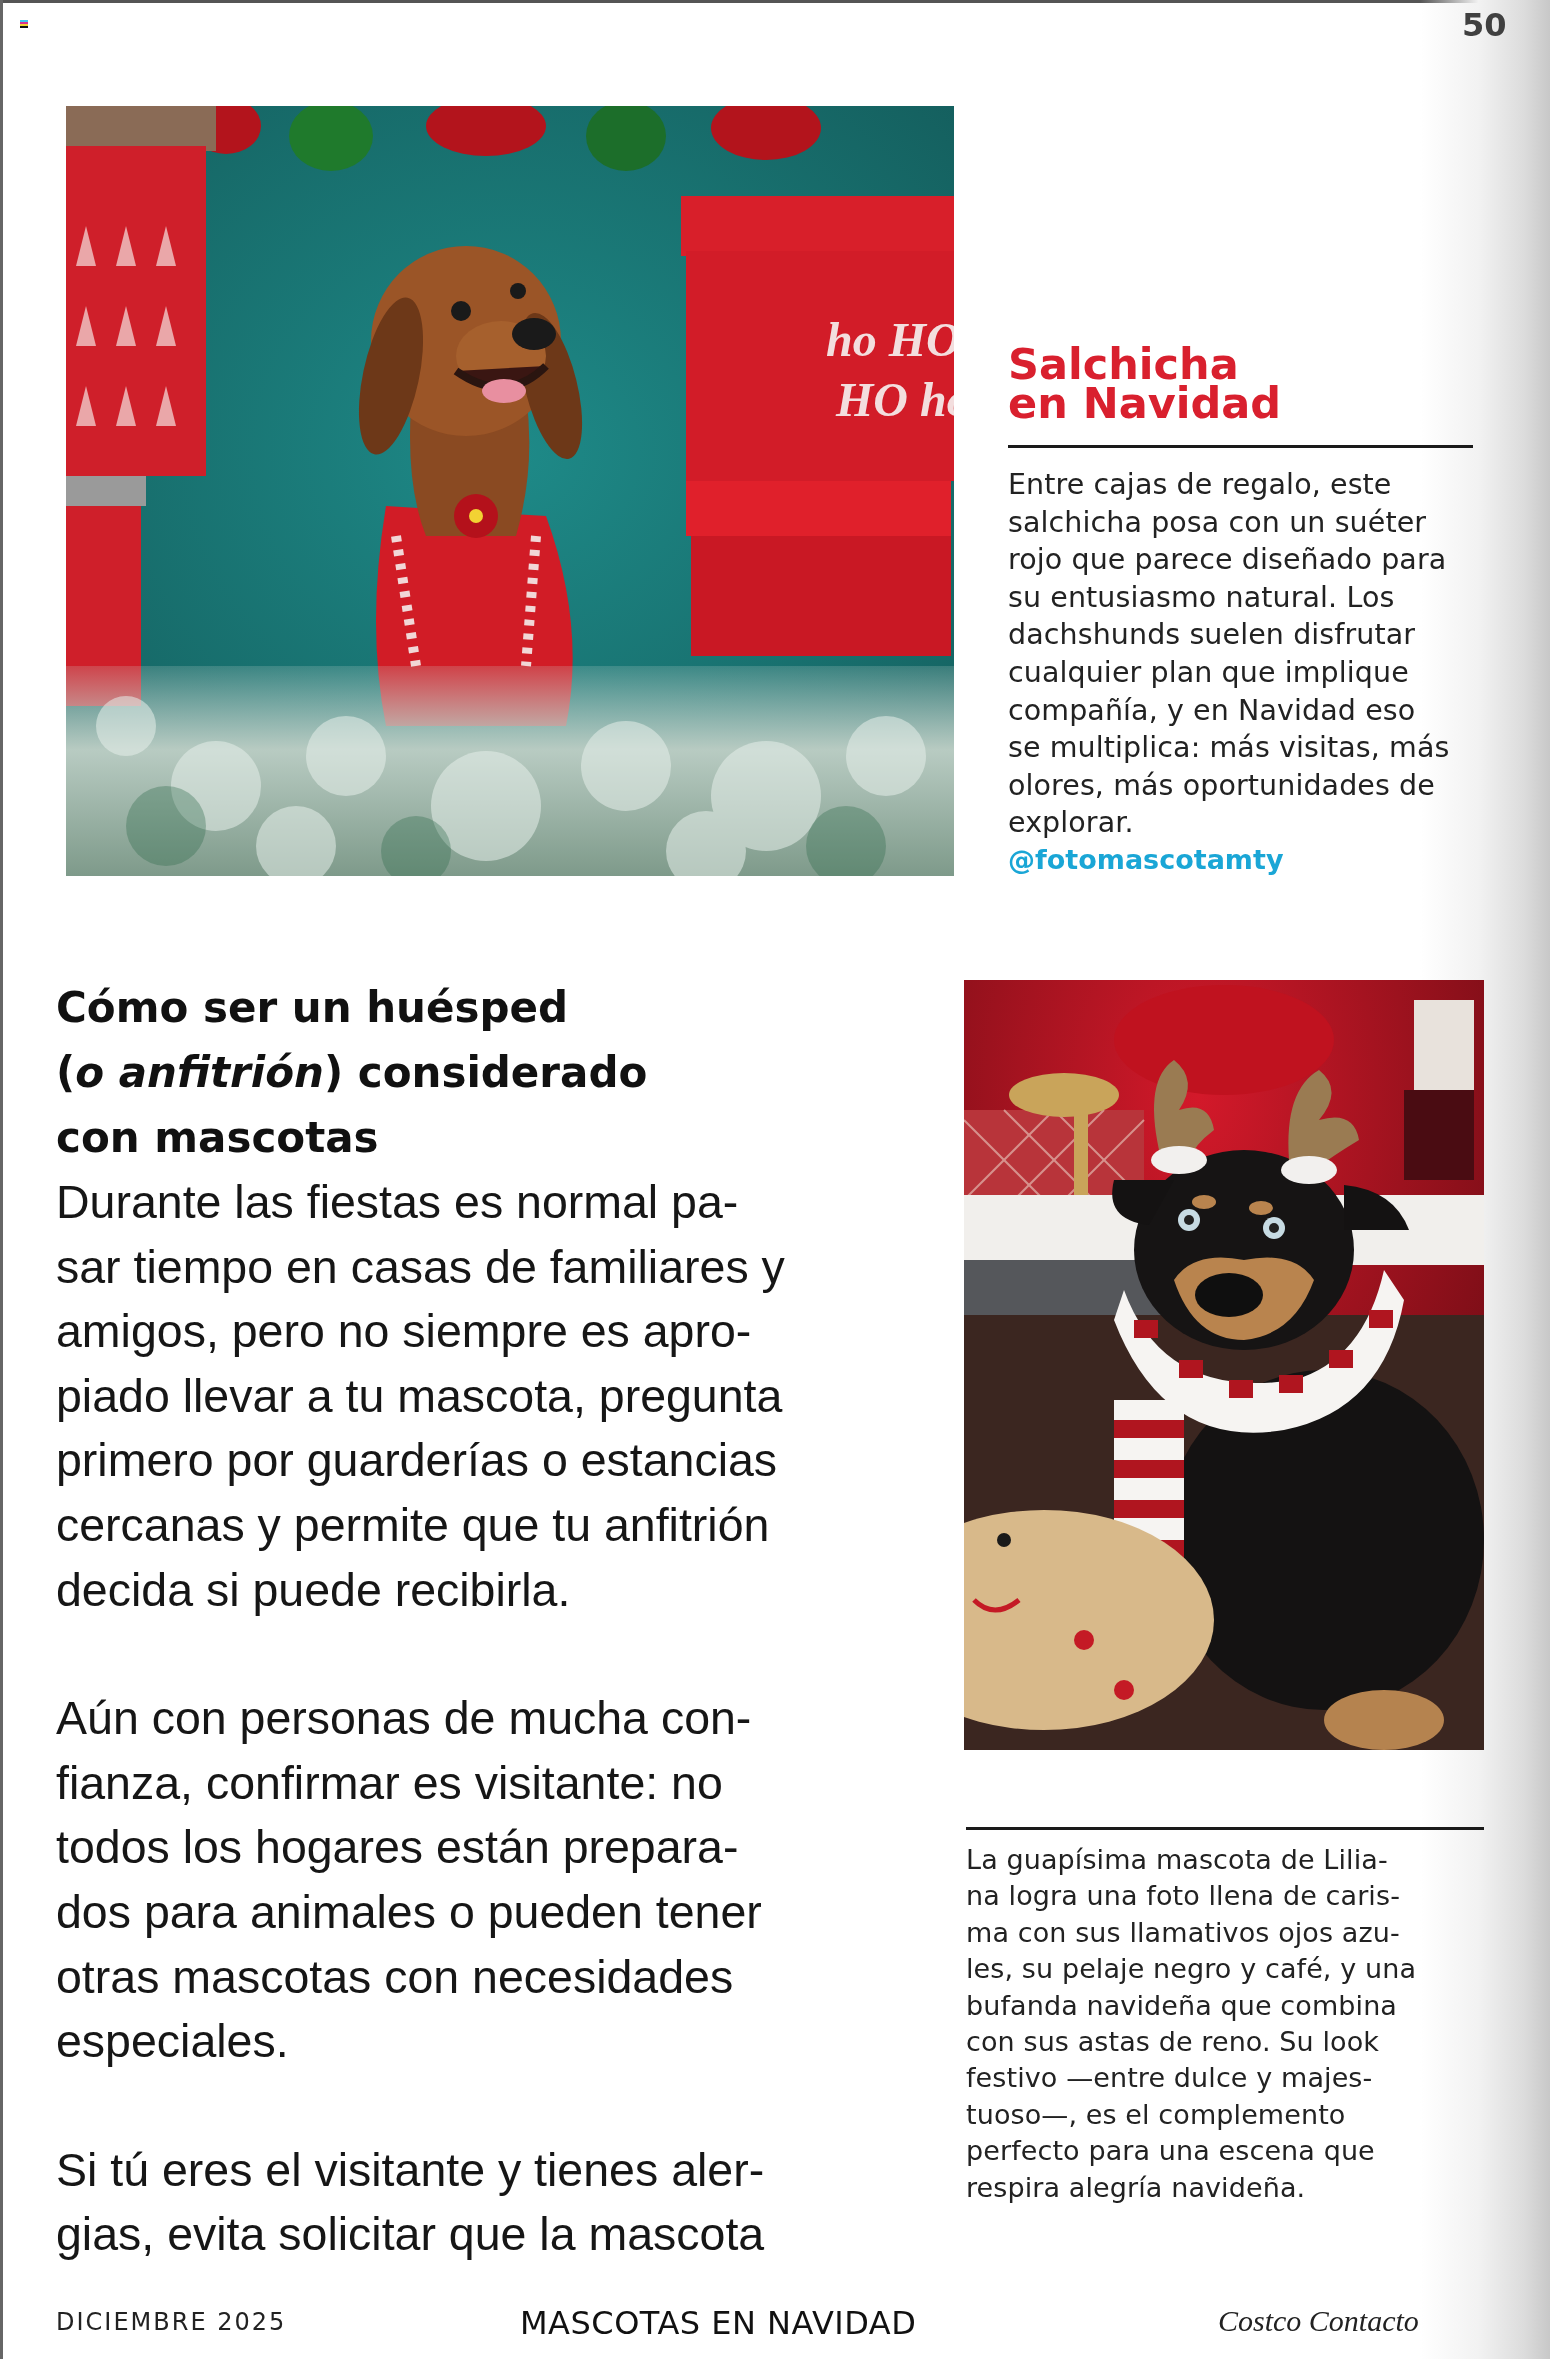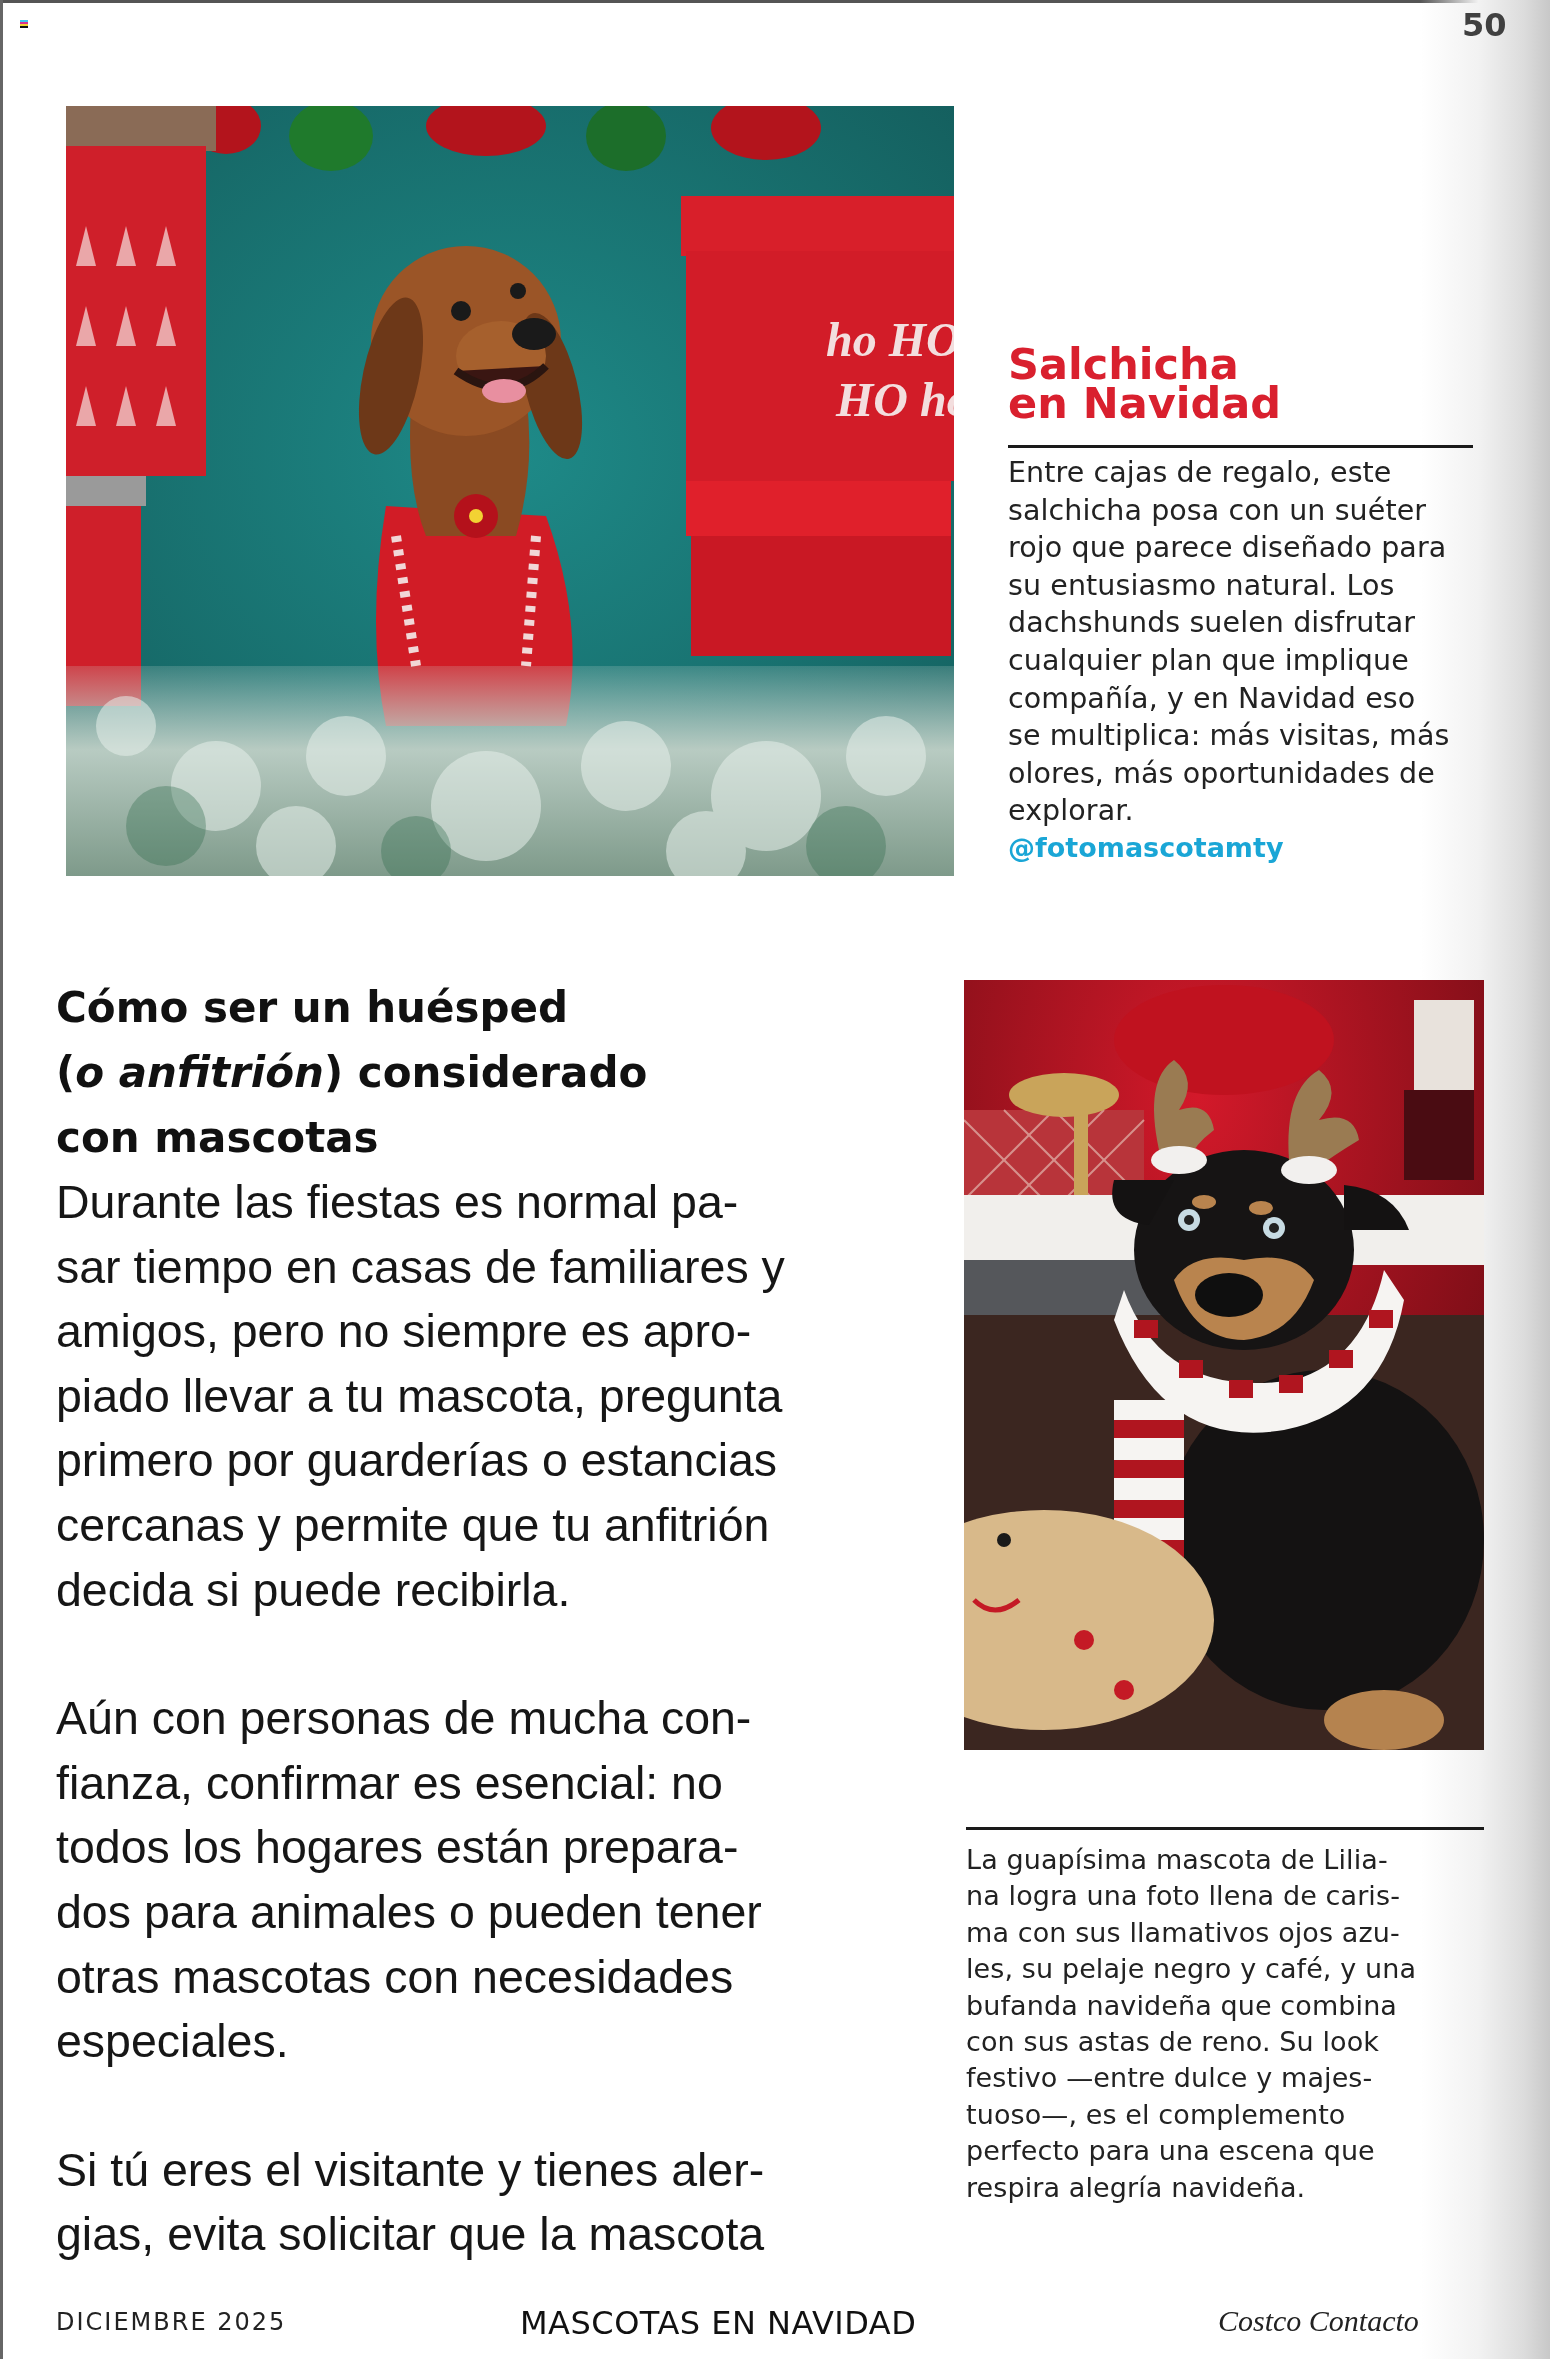--- a/index.html
+++ b/index.html
@@ -35,21 +35,21 @@
 
   
   .cap1 { position:absolute; left:1008px; top:345px; width:520px; }
   .cap-title {
     color:#d9202e; font-weight:bold; font-size:43px; line-height:39px;
     font-family:"DejaVu Sans", sans-serif;
   }
   .cap-rule { height:3px; background:#1a1a1a; margin-top:22px; }
   .cap1 .cap-rule { width:465px; }
   .cap-body {
-    font-size:28.5px; line-height:37.6px; color:#222; margin-top:6px;
+    font-size:28.5px; line-height:37.6px; color:#222; margin-top:18px;
     font-family:"DejaVu Sans", sans-serif; white-space:pre-line; letter-spacing:0.1px;
   }
   .cap-credit { color:#1aa6d6; font-weight:bold; font-size:27px; margin-top:2px; }
 
   
   .article { position:absolute; left:56px; top:975px; width:880px; }
   .article h1 {
     margin:0; font-size:42px; line-height:65px; font-weight:bold; color:#111;
     font-family:"DejaVu Sans", sans-serif;
   }
@@ -205,21 +205,21 @@
   </h1>
   <p class="para">Durante las fiestas es normal pa-
 sar tiempo en casas de familiares y
 amigos, pero no siempre es apro-
 piado llevar a tu mascota, pregunta
 primero por guarderías o estancias
 cercanas y permite que tu anfitrión
 decida si puede recibirla.</p>
   <div class="gap"></div>
   <p class="para">Aún con personas de mucha con-
-fianza, confirmar es esencial: no
+fianza, confirmar es visitante: no
 todos los hogares están prepara-
 dos para animales o pueden tener
 otras mascotas con necesidades
 especiales.</p>
   <div class="gap"></div>
   <p class="para">Si tú eres el visitante y tienes aler-
 gias, evita solicitar que la mascota</p>
 </div>
 
 <div class="photo2">

